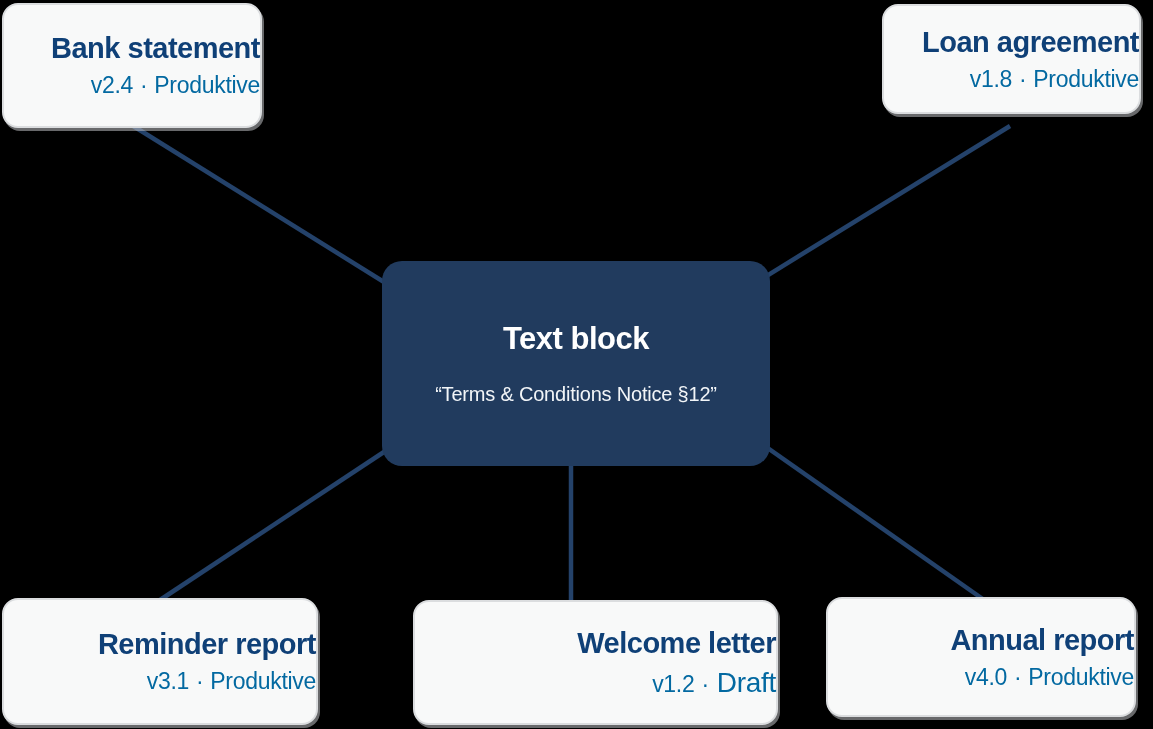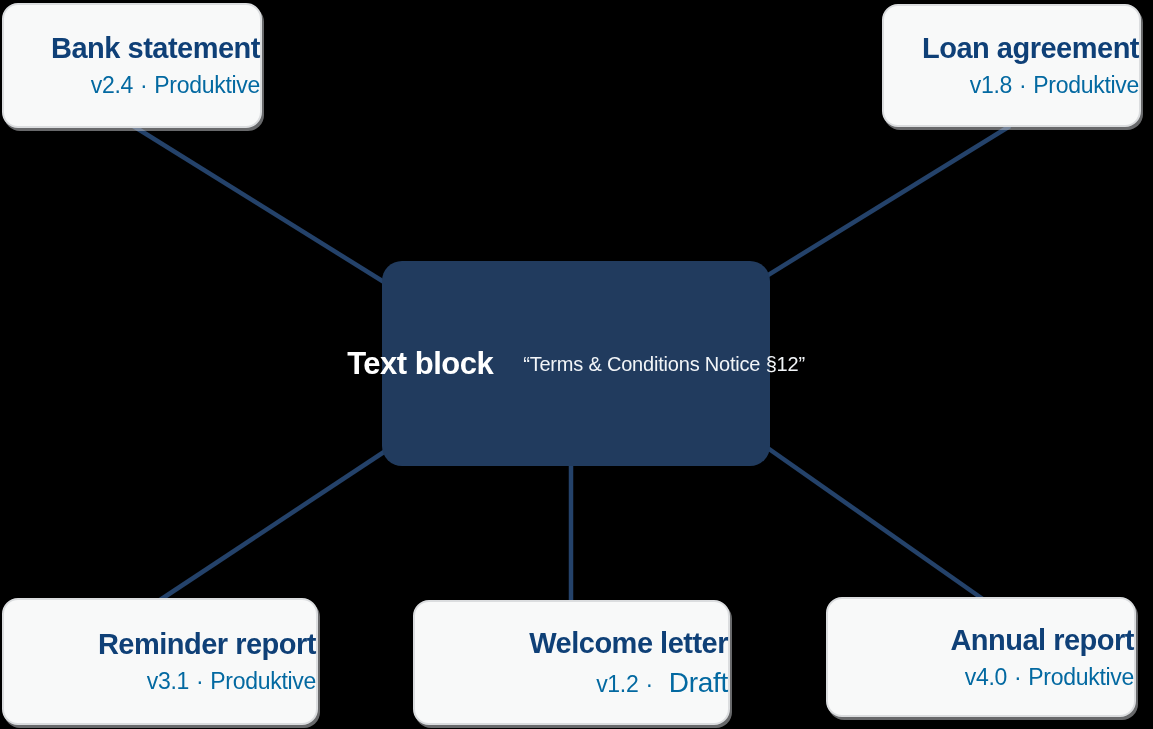--- a/index.html
+++ b/index.html
@@ -55,39 +55,39 @@
     font-size: 23px;
     letter-spacing: -0.3px;
     line-height: 1;
     white-space: nowrap;
     display: flex;
     align-items: baseline;
     gap: 7px;
   }
   .status-large {
     font-size: 28px;
-    margin-left: 9px;
+    margin-left: 1px;
   }
   .card-bank    { left: 2px;   top: 3px;   width: 260px; height: 125px; }
-  .card-loan    { left: 882px; top: 4px;   width: 259px; height: 123px; }
+  .card-loan    { left: 882px; top: 4px;   width: 259px; height: 110px; }
   .card-reminder{ left: 2px;   top: 598px; width: 316px; height: 127px; }
-  .card-welcome { left: 413px; top: 600px; width: 317px; height: 125px; }
+  .card-welcome { left: 413px; top: 600px; width: 365px; height: 125px; }
   .card-annual  { left: 826px; top: 597px; width: 310px; height: 120px; }
   .center-node {
     position: absolute;
     z-index: 2;
     left: 382px;
     top: 261px;
     width: 388px;
     height: 205px;
     box-sizing: border-box;
     background: #213B5E;
     border-radius: 20px;
     display: flex;
-    flex-direction: row;
+    flex-direction: column;
     align-items: center;
     justify-content: center;
     gap: 30px;
     text-align: center;
   }
   .center-title {
     color: #FFFFFF;
     font-weight: 700;
     font-size: 31px;
     letter-spacing: -0.5px;

